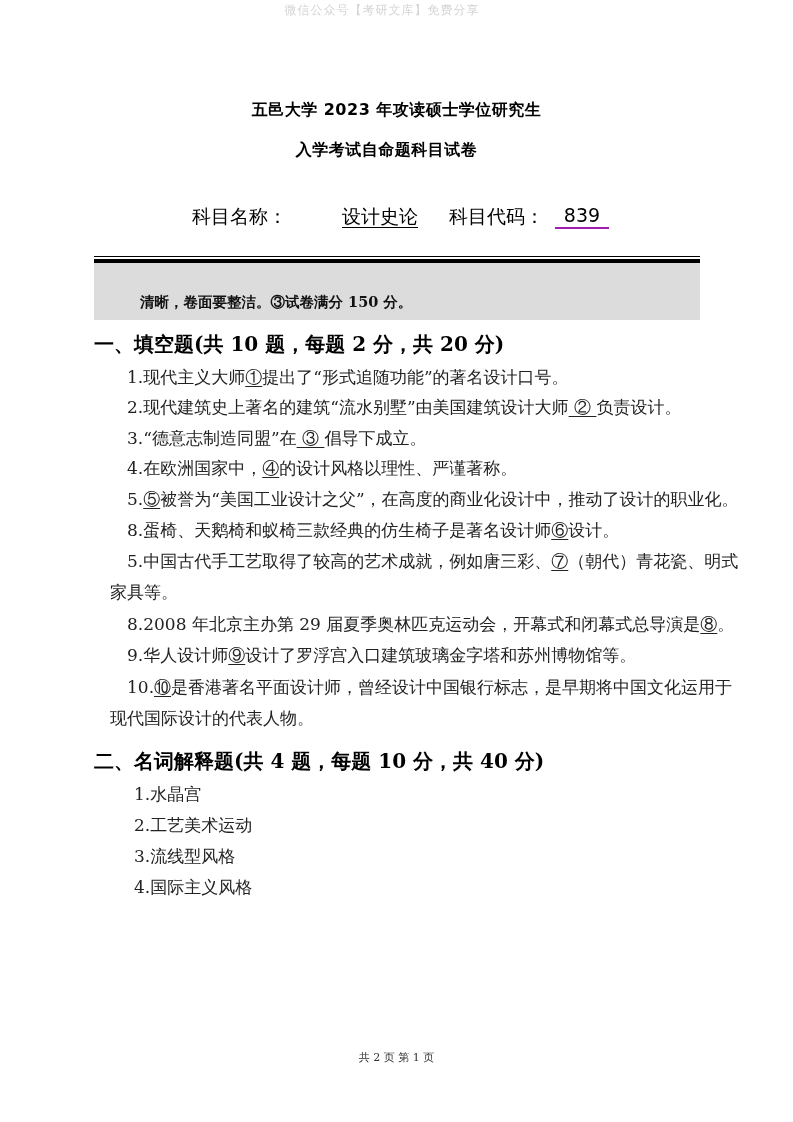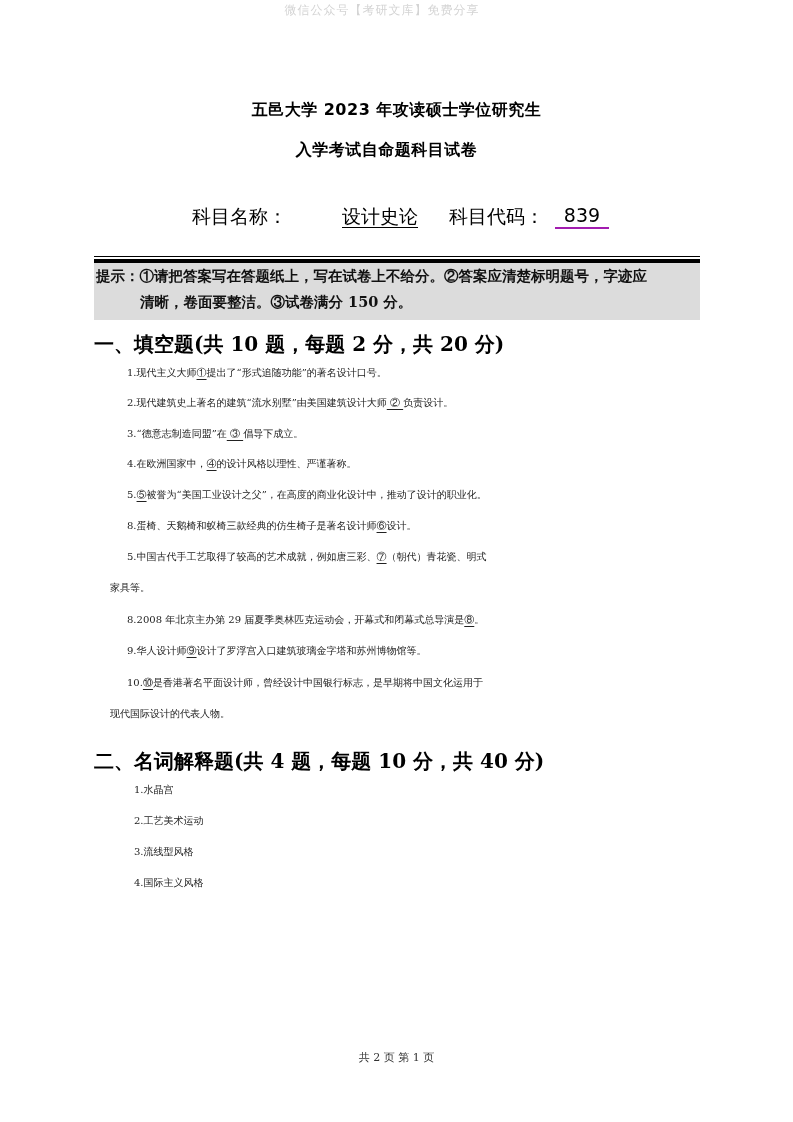--- a/index.html
+++ b/index.html
@@ -20,21 +20,21 @@
   .subject .code-label { position: absolute; left: 449px; }
   .subject .code-val { position: absolute; left: 555px; width: 54px; border-bottom: 2px solid #a21caf;
                        text-align: center; padding-bottom: 1px; line-height: 22px; }
   .notice { position: absolute; top: 256px; left: 94px; width: 606px; height: 64px; }
   .notice .rule-thin { position: absolute; top: 0; left: 0; width: 100%; height: 1px; background: #000; }
   .notice .rule-thick { position: absolute; top: 3px; left: 0; width: 100%; height: 4px; background: #000; }
   .notice .band { position: absolute; top: 7px; left: 0; width: 100%; height: 57px; background: #dcdcdc; }
   .notice .line1 { position: absolute; top: 11px; left: 2px; font-size: 14.5px; font-weight: bold; white-space: nowrap; }
   .notice .line2 { position: absolute; top: 37px; left: 46px; font-size: 14.5px; font-weight: bold; white-space: nowrap; }
   .section-title { position: absolute; left: 94px; font-size: 20px; font-weight: bold; color: #000; white-space: nowrap; }
-  .q { position: absolute; font-size: 10px; color: #222; white-space: nowrap; }
+  .q { position: absolute; font-size: 17px; color: #222; white-space: nowrap; }
   .q .blank { text-decoration: underline; text-underline-offset: 3px; }
   .footer { position: absolute; top: 1042px; left: 0; width: 793px; text-align: center; font-size: 11px; color: #333; margin-top: 8px; }
 </style>
 </head>
 <body>
 
 <div class="watermark">微信公众号【考研文库】免费分享</div>
 
 <div class="title t1">五邑大学 2023 年攻读硕士学位研究生</div>
 <div class="title t2">入学考试自命题科目试卷</div>
@@ -43,21 +43,20 @@
   <span class="name-label">科目名称：</span>
   <span class="name-val">设计史论</span>
   <span class="code-label">科目代码：</span>
   <span class="code-val">839</span>
 </div>
 
 <div class="notice">
   <div class="rule-thin"></div>
   <div class="rule-thick"></div>
   <div class="band"></div>
-  <div class="line1">提示：①请把答案写在答题纸上，写在试卷上不给分。②答案应清楚标明题号，字迹应</div>
   <div class="line2">清晰，卷面要整洁。③试卷满分 150 分。</div>
 </div>
 
 <div class="section-title" style="top:331px">一、填空题(共 10 题，每题 2 分，共 20 分)</div>
 
 <div class="q" style="top:366px;left:127px"><span>1.现代主义大师</span><span class="blank">①</span><span>提出了“形式追随功能”的著名设计口号。</span></div>
 
 <div class="q" style="top:396px;left:127px"><span>2.现代建筑史上著名的建筑“流水别墅”由美国建筑设计大师</span><span class="blank" style="white-space:pre"> ② </span><span>负责设计。</span></div>
 
 <div class="q" style="top:427px;left:127px"><span>3.“德意志制造同盟”在</span><span class="blank" style="white-space:pre"> ③ </span><span>倡导下成立。</span></div>

